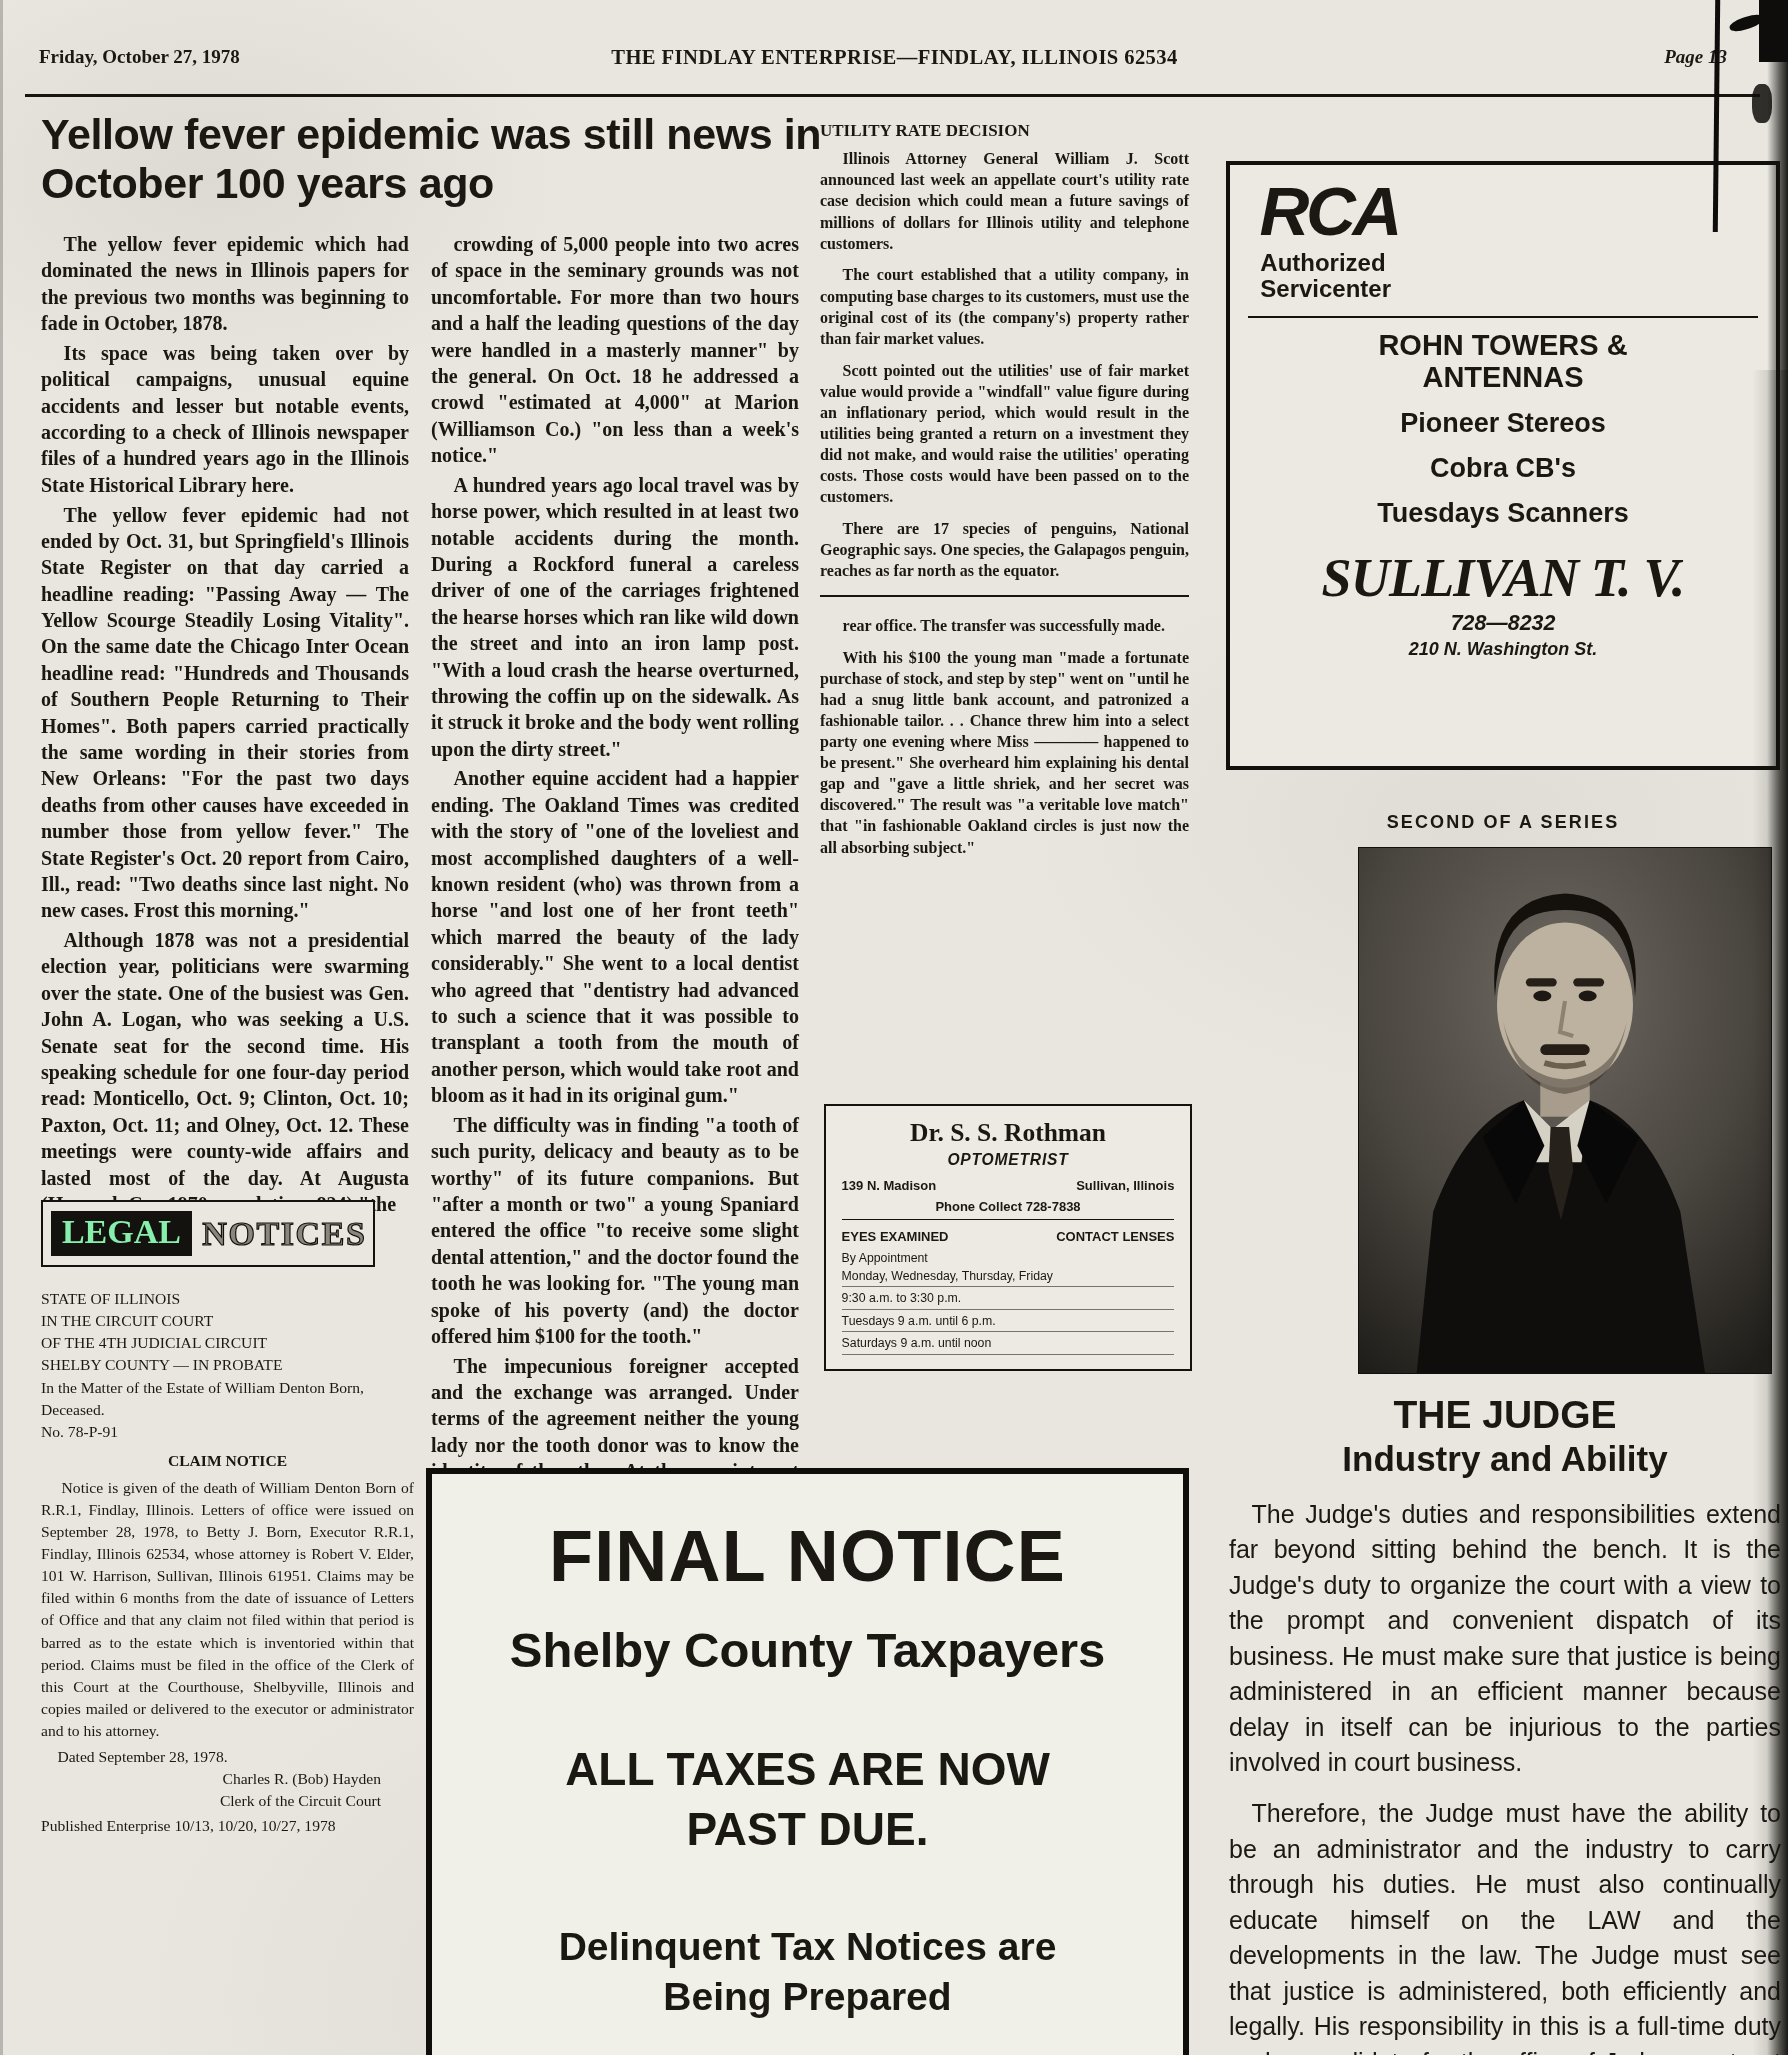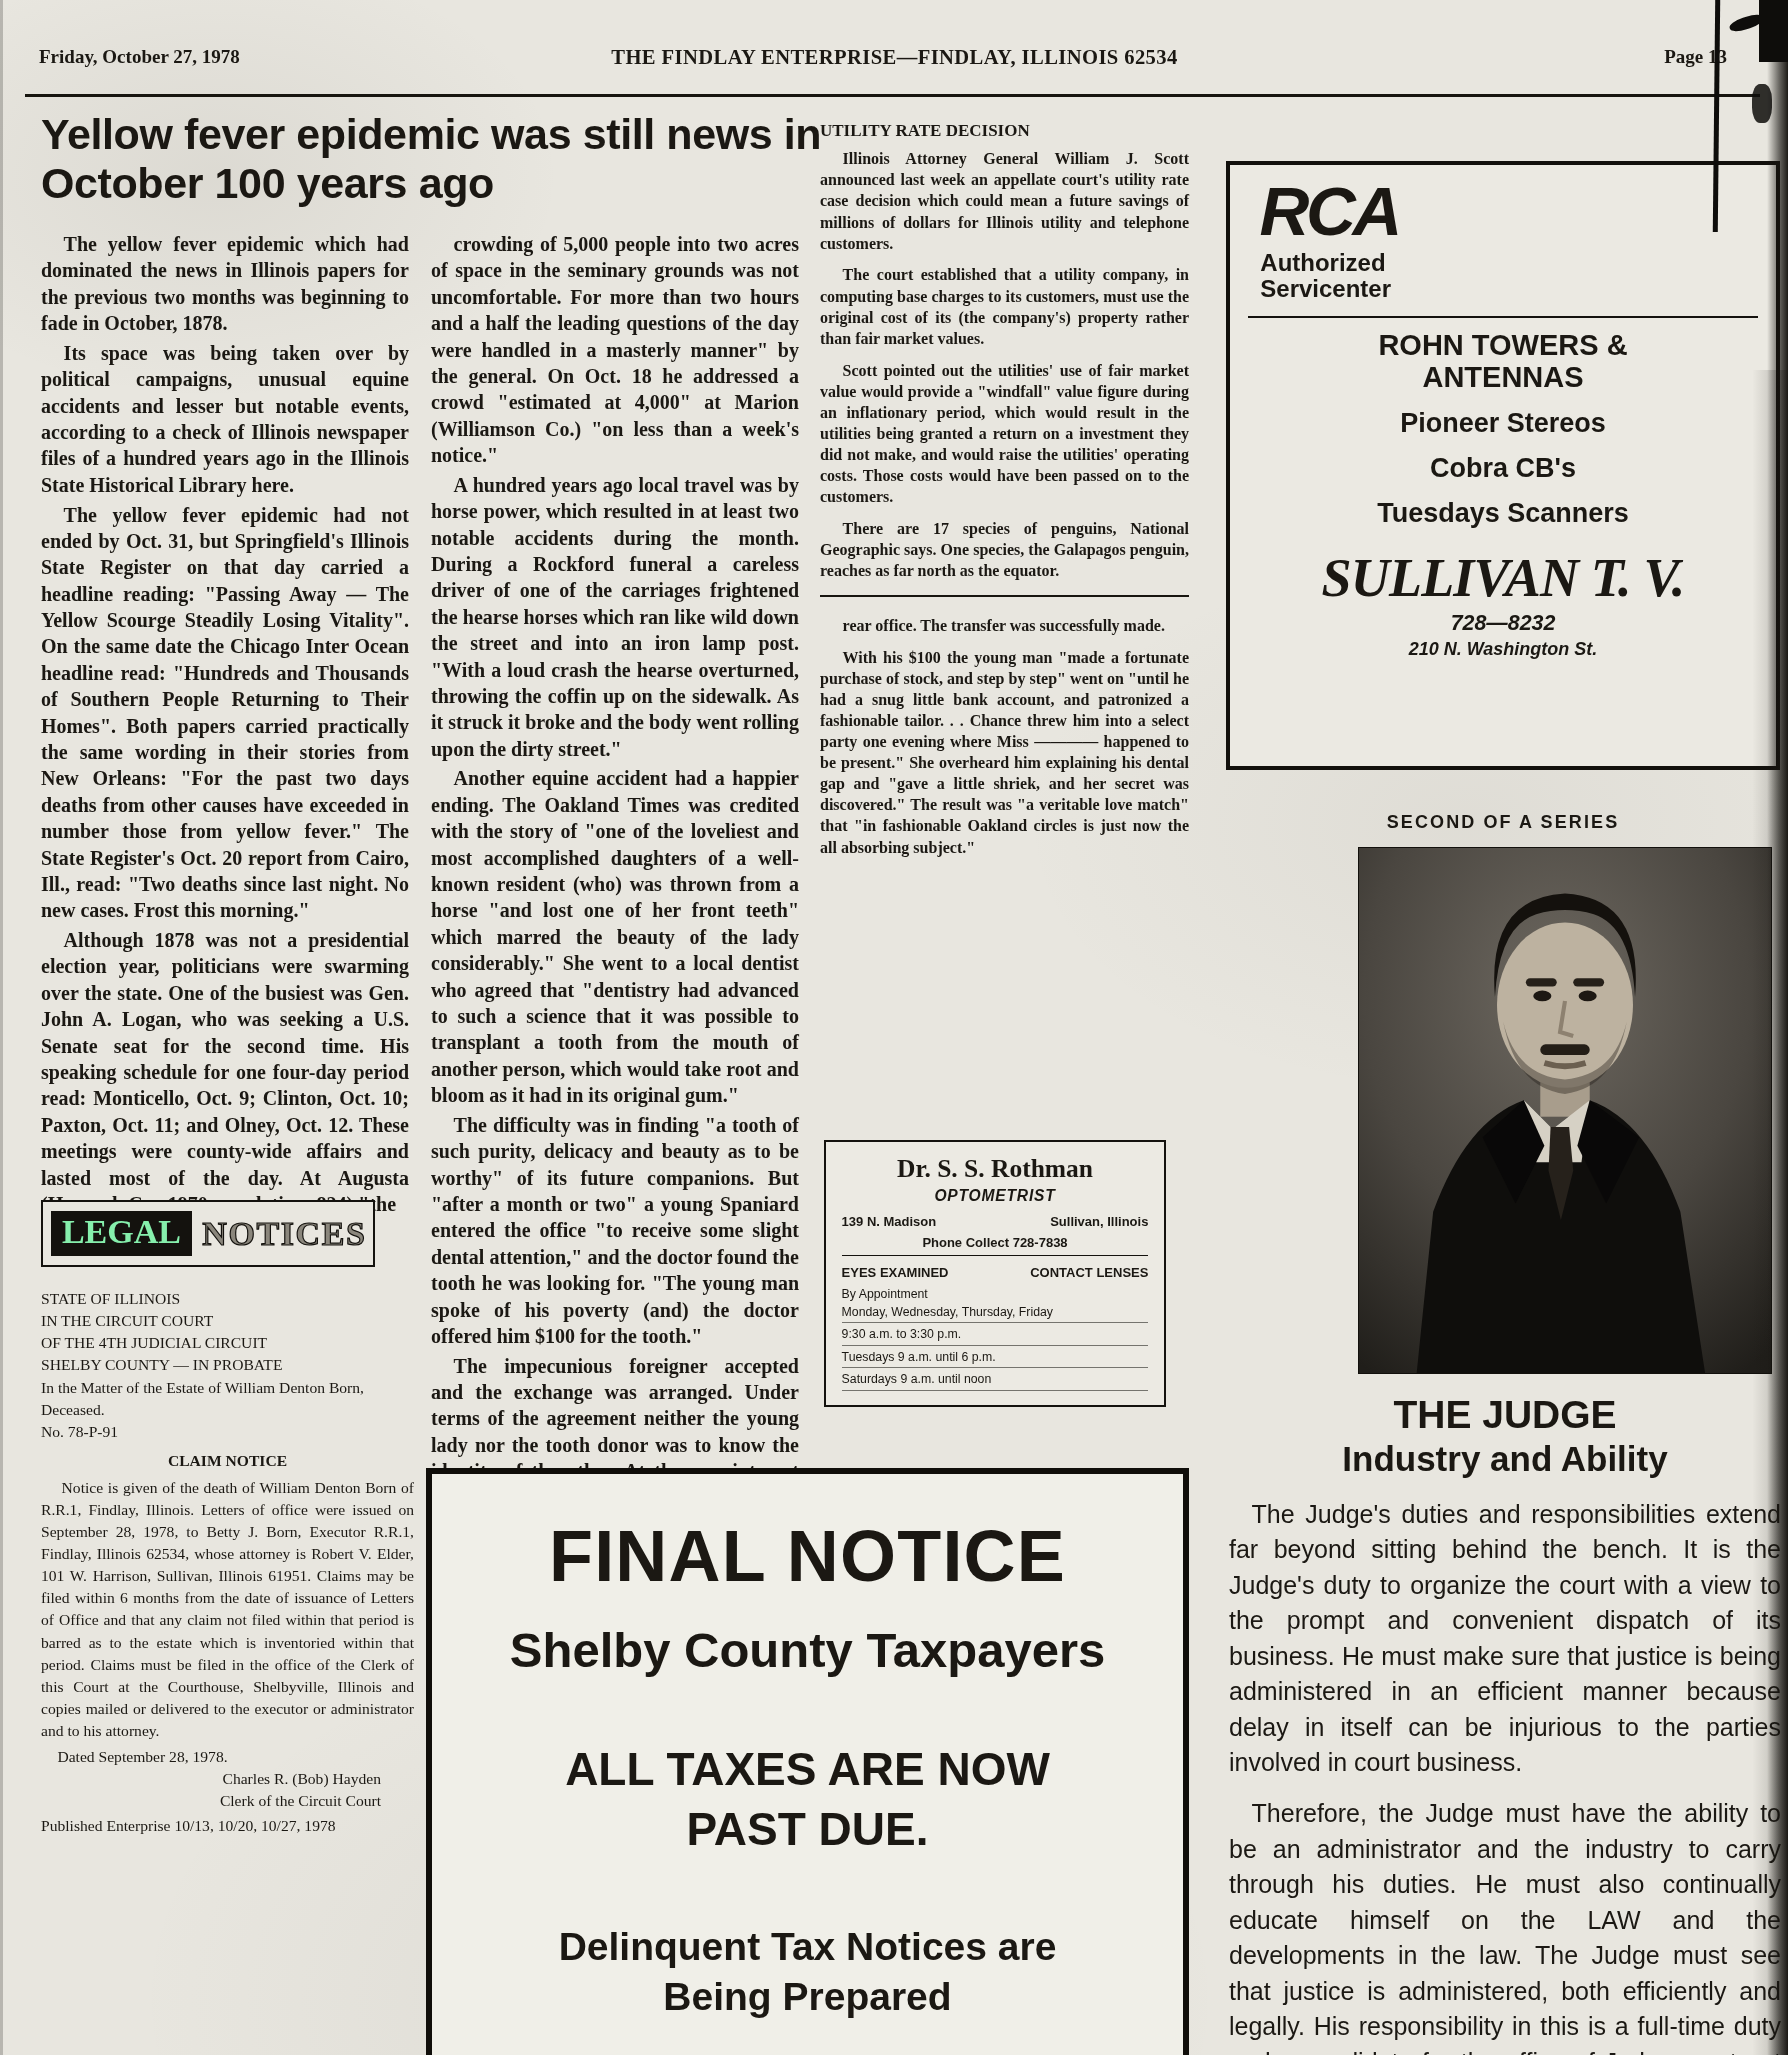--- a/index.html
+++ b/index.html
@@ -12,39 +12,39 @@
       radial-gradient(ellipse 576px 370px at 12% 6%, rgba(115,110,100,.10), transparent 60%),
       radial-gradient(ellipse 740px 452px at 82% 28%, rgba(115,110,100,.08), transparent 60%),
       radial-gradient(ellipse 905px 617px at 38% 68%, rgba(105,100,92,.08), transparent 60%),
       radial-gradient(ellipse 411px 247px at 62% 96%, rgba(105,100,92,.12), transparent 60%);
   }
   .abs { position:absolute; }
 
   
   .hdr-date   { left:39px;  top:46px; font-size:19px; font-weight:bold; }
   .hdr-mast   { left:50%; top:46px; transform:translateX(-50%); font-size:20.6px; font-weight:bold; letter-spacing:0.4px; white-space:nowrap; }
-  .hdr-page   { right:62px; top:46px; font-size:19px; font-weight:bold; }
+  .hdr-page   { right:62px; top:46px; font-size:19px; font-weight:bold;font-style:italic; }
   .top-rule   { left:25px; top:94px; width:1735px; height:2.9px; background:#17150f; }
 
   
   .headline { left:41px; top:110px; width:785px; font-family:"Liberation Sans",sans-serif;
               font-weight:bold; font-size:43px; line-height:1.13; letter-spacing:-0.4px; }
   .story-col { width:368px; font-size:20px; line-height:1.32; text-align:justify; font-weight:bold; }
   .story-col p { text-indent:22.6px; margin:0 0 3.3px 0; }
   #col1 { left:41px;  top:231px; }
   #col2 { left:431px; top:231px; }
 
   
   .utility { left:820px; top:120px; width:369px; font-size:16px; line-height:1.32; font-weight:bold; text-align:justify; }
   .utility h2 { font-size:17px; margin-bottom:5.8px; text-align:left; }
   .utility p { text-indent:22.6px; margin:0 0 10.7px 0; }
   .utility-rule { border:none; height:2.1px; background:#17150f; margin:14px 0 17.3px 0; width:100%; }
 
   
-  .rothman { left:824px; top:1140px; width:342px; border:2.9px solid #14120e; background:#eceae3;
+  .rothman { left:824px; top:1104px; width:368px; border:2.9px solid #14120e; background:#eceae3;
              padding:12.3px 15.6px 14px; font-family:"Liberation Sans",sans-serif; }
   .rothman .rname { font-family:"Liberation Serif",serif; font-weight:bold; font-size:25.5px; text-align:center; }
   .rothman .rtitle { font-weight:bold; font-style:italic; font-size:15.6px; text-align:center; letter-spacing:0.8px; margin-top:2.5px; }
   .rothman .rrow { display:flex; justify-content:space-between; font-weight:bold; font-size:13px; margin-top:9px; }
   .rothman .rphone { text-align:center; font-weight:bold; font-size:13px; margin-top:5.8px; padding-bottom:5.8px; border-bottom:1.2px solid #14120e; }
   .rothman .rappt { font-size:12.3px; margin-top:6.6px; }
   .rothman .rhour { font-size:12.3px; padding:4.1px 0 3.3px; border-bottom:0.8px solid rgba(20,18,14,.55); }
 
   
   .rca { left:1226px; top:161px; width:554px; height:609px; border:4.5px solid #12100c; background:#ebe9e2;

